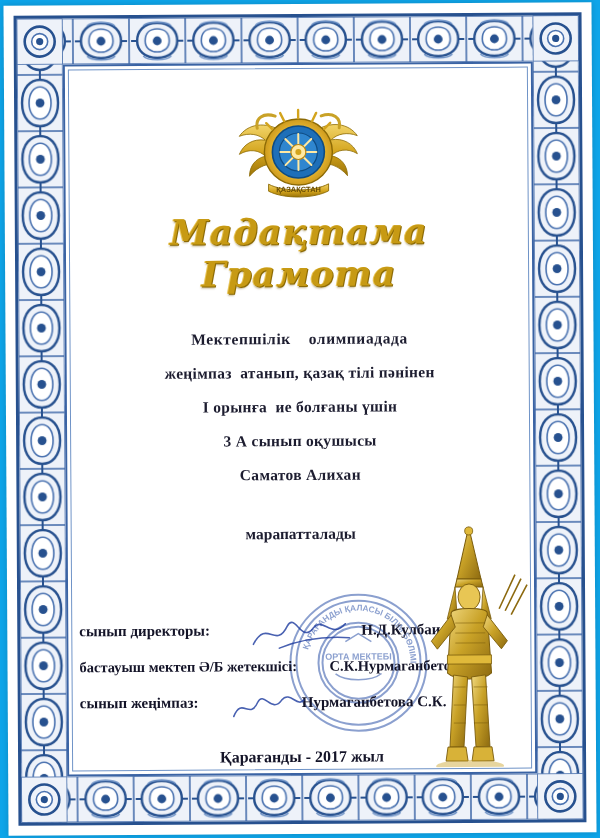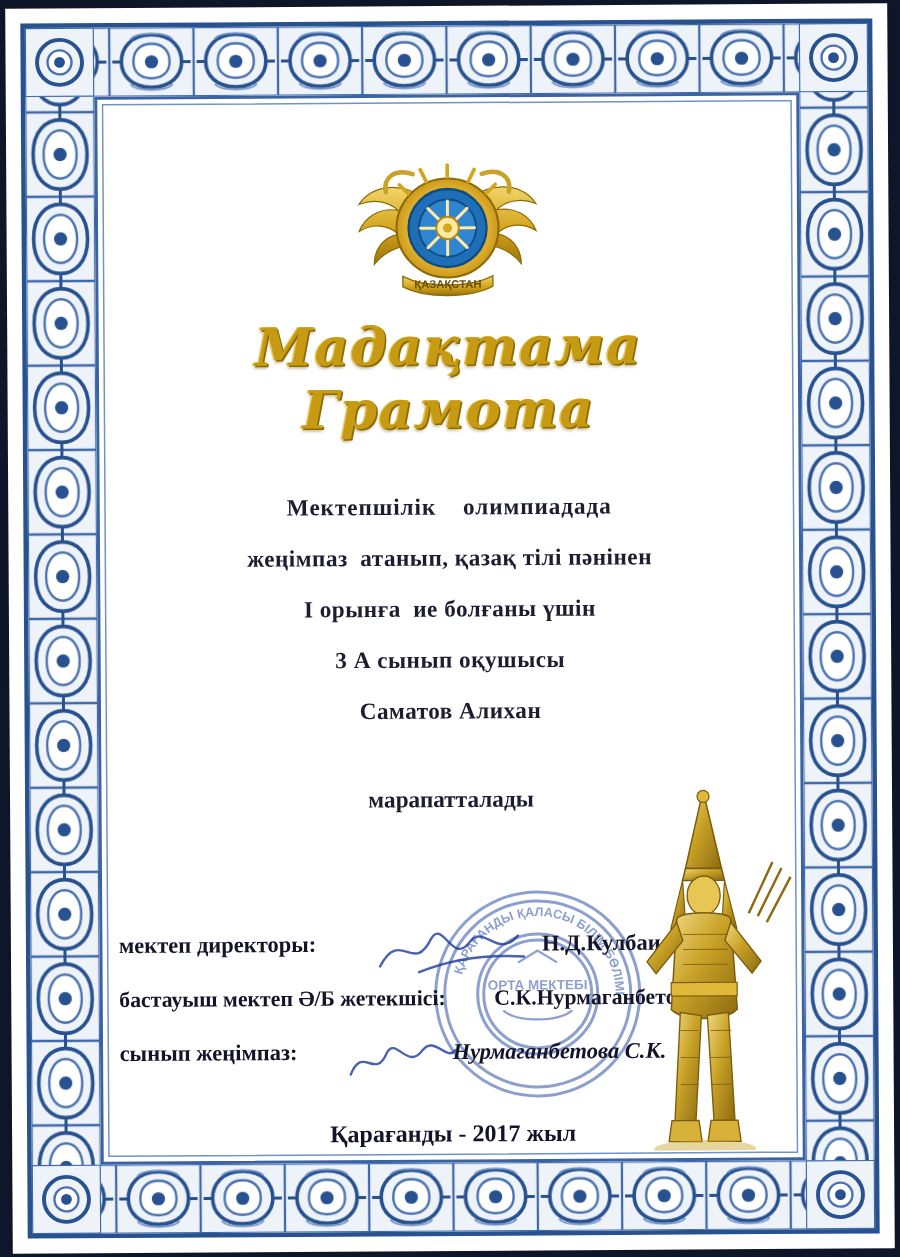--- a/index.html
+++ b/index.html
@@ -12,21 +12,21 @@
     height: 838px;
     overflow: hidden;
     font-family: "Liberation Serif", serif;
   }
 
   
   #certificate-page {
     position: relative;
     width: 600px;
     height: 838px;
-    background: #0f172a;
+    background: #0ea5e9;
   }
 
   
   #certificate-sheet {
     position: absolute;
     left: 6px;
     top: 4px;
     width: 588px;
     height: 830px;
     background: #ffffff;
@@ -181,21 +181,21 @@
     left: 0;
     top: 0;
   }
   .sig-name {
     position: absolute;
     top: 0;
   }
   .sig-row.r1 .sig-name { left: 282px; }
   .sig-row.r2 { font-size: 14.5px; }
   .sig-row.r2 .sig-name { left: 250px; }
-  .sig-row.r3 .sig-name { left: 222px; font-style: italic; }
+  .sig-row.r3 .sig-name { left: 222px; }
 
   #date-line {
     position: absolute;
     left: 0; right: 0;
     top: 678px;
     text-align: center;
     font-family: "Liberation Serif", serif;
     font-weight: bold;
     font-size: 16px;
     color: #141428;
@@ -385,21 +385,21 @@
             <textPath href="#stampArc" startOffset="8%">ҚАРАҒАНДЫ ҚАЛАСЫ БІЛІМ БӨЛІМІ</textPath>
           </text>
           <text x="73" y="70" text-anchor="middle" font-family="Liberation Sans, sans-serif" font-size="9" font-weight="bold" fill="#2e53a8">ОРТА МЕКТЕБІ</text>
           <path d="M50 84 C60 92 86 92 96 84" fill="none" stroke="#2e53a8" stroke-width="1.5"></path>
           <path d="M60 52 L73 44 L86 52" fill="none" stroke="#2e53a8" stroke-width="1.5"></path>
         </svg>
       </div>
 
       <div id="signatures">
         <div class="sig-row r1">
-          <span class="sig-role">мектеп директоры:</span>
+          <span class="sig-role">сынып директоры:</span>
           <span class="sig-name">Н.Д.Кулбаидов</span>
           <svg class="squiggle" style="left:170px; top:-8px;" width="110" height="40" viewBox="0 0 110 40">
             <path d="M4 30 C18 4 26 36 38 12 C46 -2 52 30 64 14 C74 2 82 26 96 10 M30 34 C50 26 72 22 100 24" fill="none" stroke="#1c3a9e" stroke-width="1.6" stroke-linecap="round"></path>
           </svg>
         </div>
         <div class="sig-row r2">
           <span class="sig-role">бастауыш мектеп Ә/Б жетекшісі:</span>
           <span class="sig-name">С.К.Нурмаганбетова</span>
         </div>
         <div class="sig-row r3">

